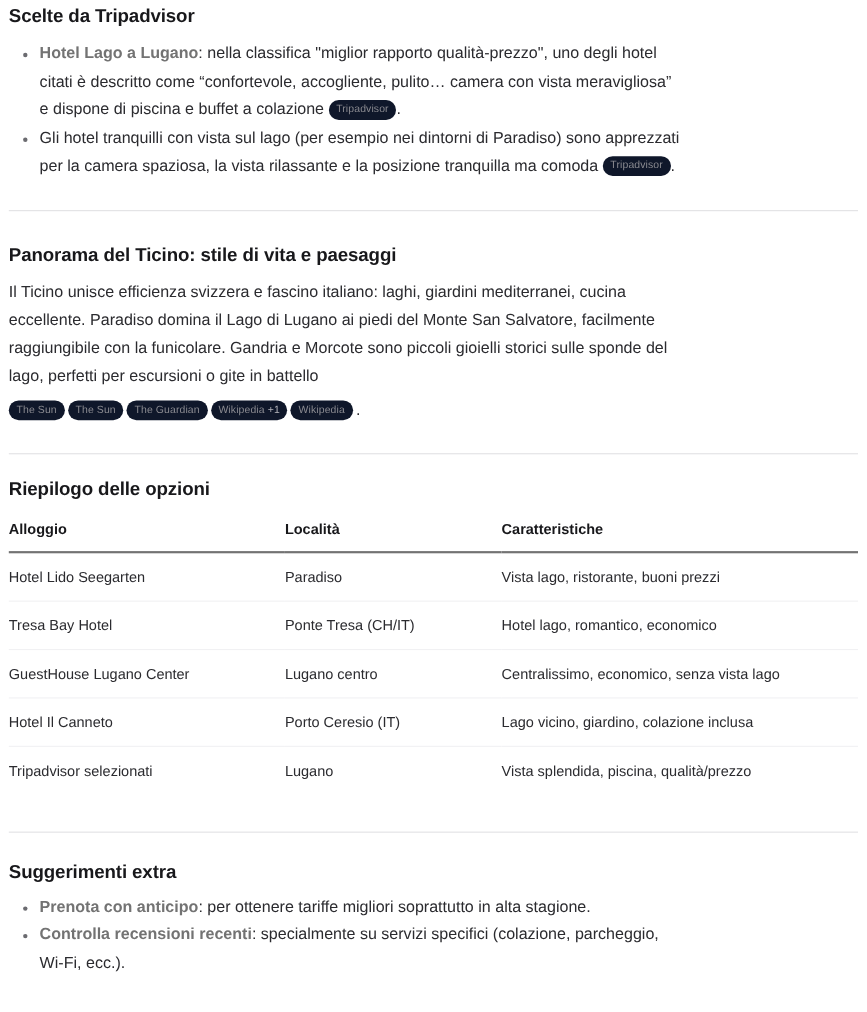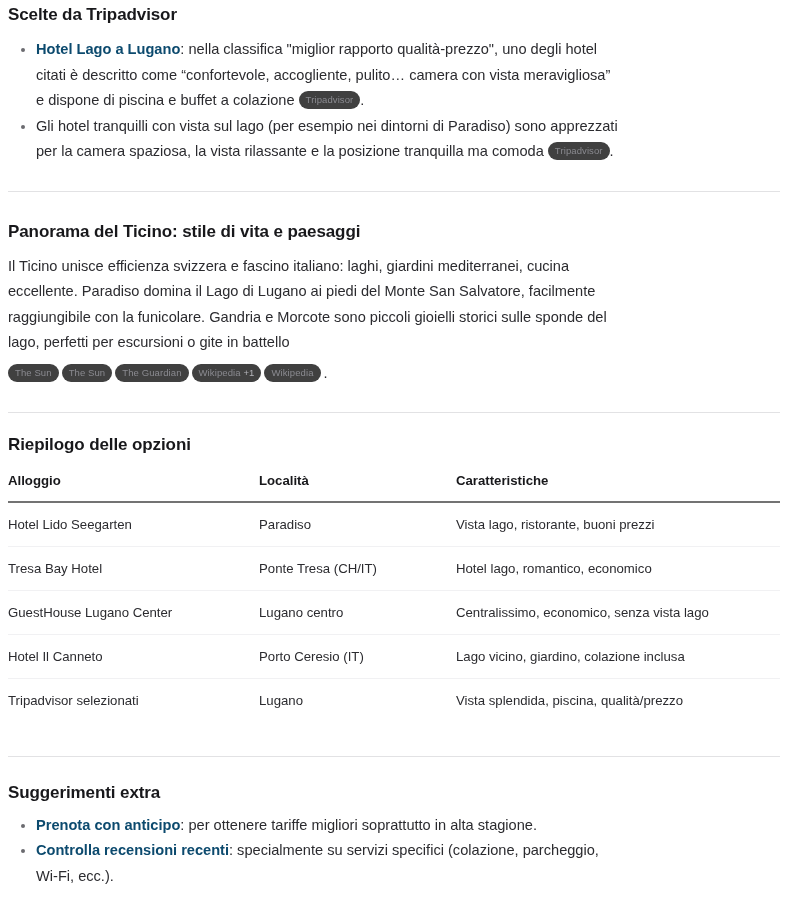--- a/index.html
+++ b/index.html
@@ -44,25 +44,25 @@
   ul.bullets > li::before {
     content: "";
     position: absolute;
     left: 13px;
     top: 11px;
     width: 4px;
     height: 4px;
     border-radius: 50%;
     background: #6b6b70;
   }
-  .b { font-weight: bold; color: #0c4a6e; }
+  .b { font-weight: bold; color: #737373; }
 
   .chip {
     display: inline-block;
-    background: #404040;
+    background: #0f172a;
     color: #8a8a90;
     border-radius: 9px;
     font-size: 9.5px;
     line-height: 13px;
     padding: 2px 7px 3px 7px;
     vertical-align: 2px;
     white-space: nowrap;
     letter-spacing: 0.1px;
   }
   .chip .plus { color: #b4b4ba; }

